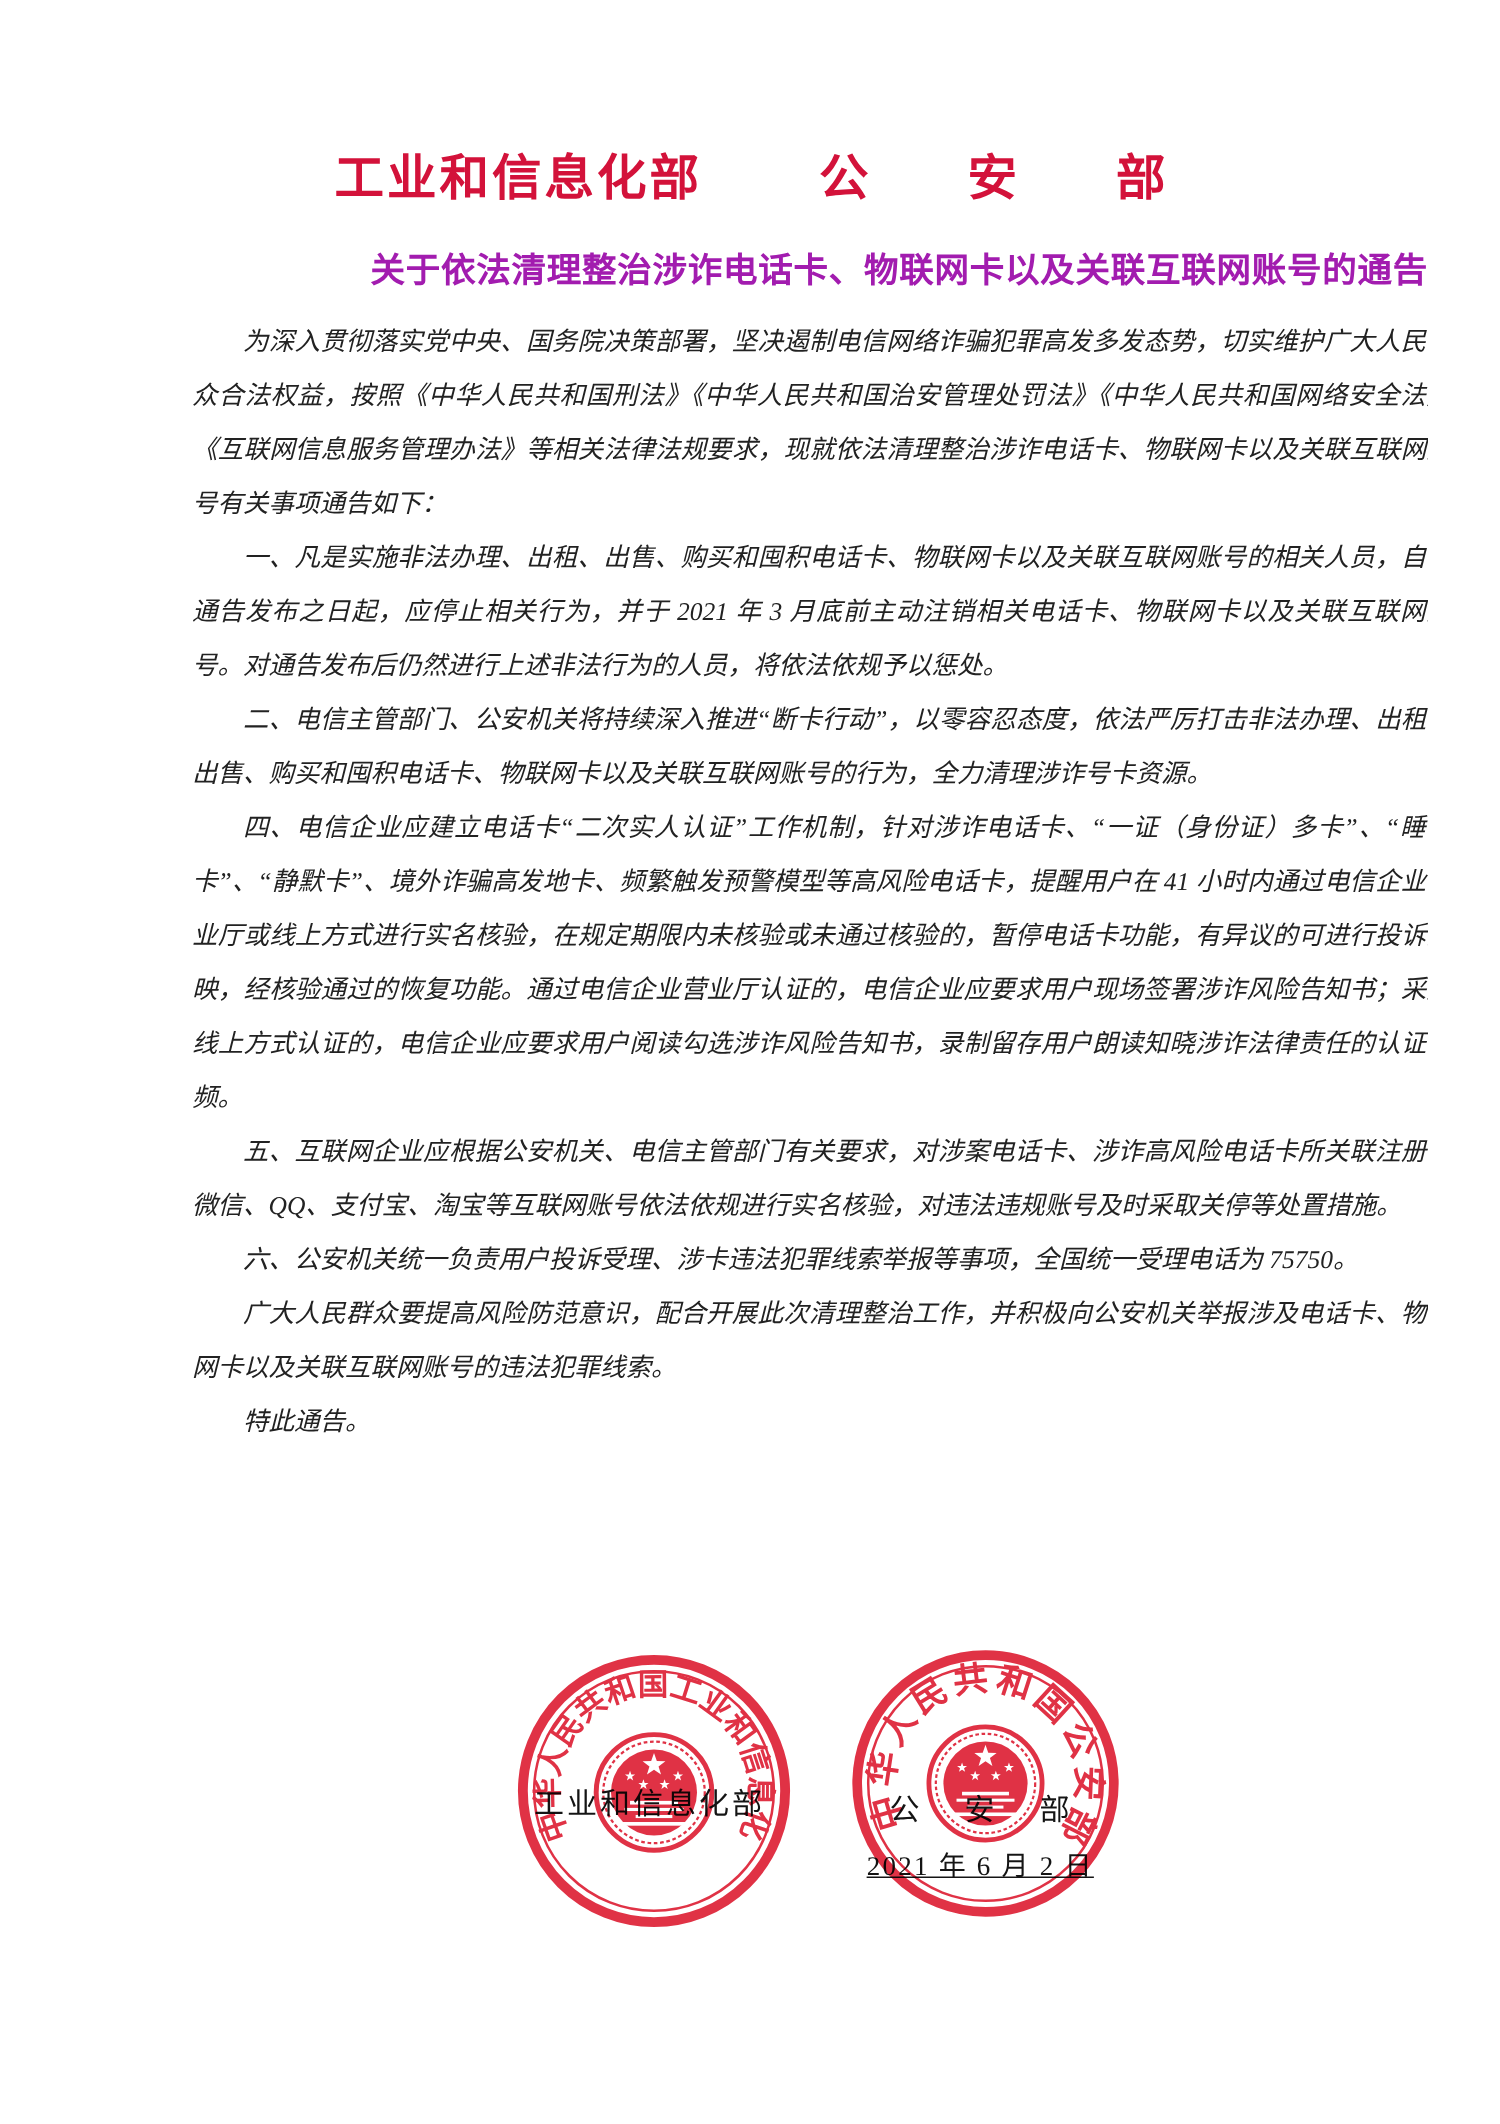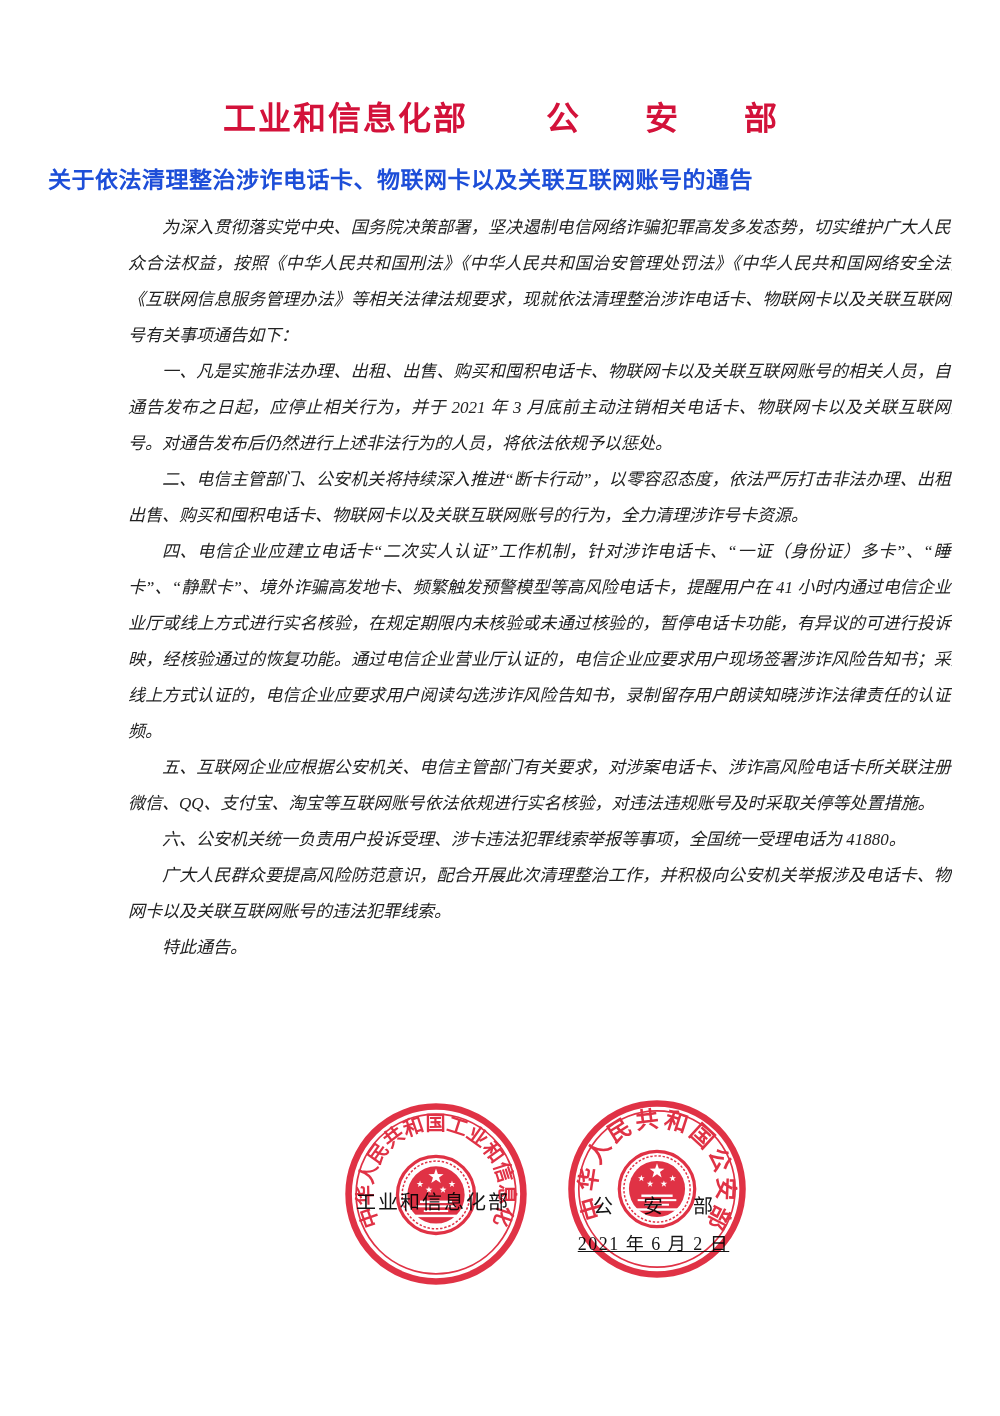--- a/index.html
+++ b/index.html
@@ -17,22 +17,22 @@
     position:absolute;top:92px;left:0;width:100%;
     display:flex;justify-content:center;align-items:baseline;gap:78px;
     color:#d3123a;
     font-weight:bold;
   }
   .ministry-left{font-size:33px;letter-spacing:2px;}
   .ministry-right{font-size:33px;letter-spacing:66px;margin-right:-66px;}
   
   .doc-title{
     position:absolute;top:146px;left:0;width:100%;
-    text-align:left;
-    font-size:23px;font-weight:bold;color:#1d4ed8;
+    text-align:right;
+    font-size:23px;font-weight:bold;color:#a21caf;
     letter-spacing:0.5px;
   }
   
   .body-text{
     position:absolute;top:210px;left:80px;width:840px;
     font-size:17px;line-height:36px;
     text-align:justify;
     color:#222222;
     font-style:italic;
   }
@@ -67,21 +67,21 @@
   </div>
 
   <h1 class="doc-title">关于依法清理整治涉诈电话卡、物联网卡以及关联互联网账号的通告</h1>
 
   <div class="body-text">
       <p>为深入贯彻落实党中央、国务院决策部署，坚决遏制电信网络诈骗犯罪高发多发态势，切实维护广大人民群众合法权益，按照《中华人民共和国刑法》《中华人民共和国治安管理处罚法》《中华人民共和国网络安全法》《互联网信息服务管理办法》等相关法律法规要求，现就依法清理整治涉诈电话卡、物联网卡以及关联互联网账号有关事项通告如下：</p>
       <p>一、凡是实施非法办理、出租、出售、购买和囤积电话卡、物联网卡以及关联互联网账号的相关人员，自本通告发布之日起，应停止相关行为，并于 2021 年 3 月底前主动注销相关电话卡、物联网卡以及关联互联网账号。对通告发布后仍然进行上述非法行为的人员，将依法依规予以惩处。</p>
       <p>二、电信主管部门、公安机关将持续深入推进“断卡行动”，以零容忍态度，依法严厉打击非法办理、出租、出售、购买和囤积电话卡、物联网卡以及关联互联网账号的行为，全力清理涉诈号卡资源。</p>
       <p>四、电信企业应建立电话卡“二次实人认证”工作机制，针对涉诈电话卡、“一证（身份证）多卡”、“睡眠卡”、“静默卡”、境外诈骗高发地卡、频繁触发预警模型等高风险电话卡，提醒用户在 41 小时内通过电信企业营业厅或线上方式进行实名核验，在规定期限内未核验或未通过核验的，暂停电话卡功能，有异议的可进行投诉反映，经核验通过的恢复功能。通过电信企业营业厅认证的，电信企业应要求用户现场签署涉诈风险告知书；采用线上方式认证的，电信企业应要求用户阅读勾选涉诈风险告知书，录制留存用户朗读知晓涉诈法律责任的认证视频。</p>
       <p>五、互联网企业应根据公安机关、电信主管部门有关要求，对涉案电话卡、涉诈高风险电话卡所关联注册的微信、QQ、支付宝、淘宝等互联网账号依法依规进行实名核验，对违法违规账号及时采取关停等处置措施。</p>
-      <p>六、公安机关统一负责用户投诉受理、涉卡违法犯罪线索举报等事项，全国统一受理电话为 41880。</p>
+      <p>六、公安机关统一负责用户投诉受理、涉卡违法犯罪线索举报等事项，全国统一受理电话为 75750。</p>
       <p>广大人民群众要提高风险防范意识，配合开展此次清理整治工作，并积极向公安机关举报涉及电话卡、物联网卡以及关联互联网账号的违法犯罪线索。</p>
       <p>特此通告。</p>
     </div>
 
   <div class="signer signer-left">工业和信息化部</div>
   <div class="signer signer-right">公安部</div>
   <div class="seal-date">2021 年 6 月 2 日</div>
 
   <svg width="0" height="0" style="position:absolute" aria-hidden="true">
     <defs>

